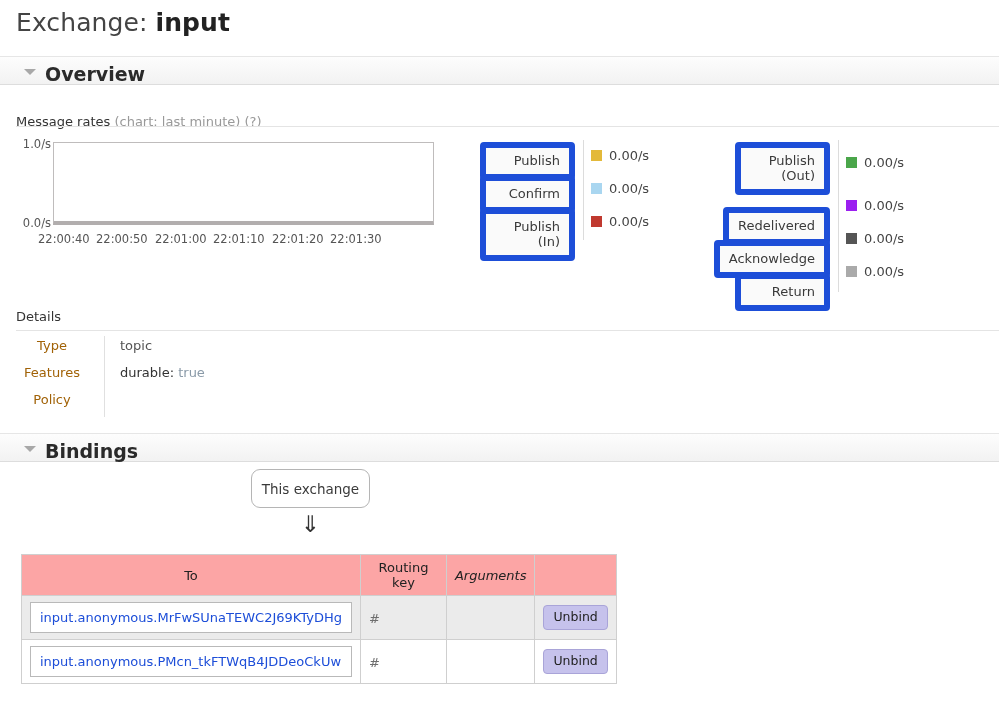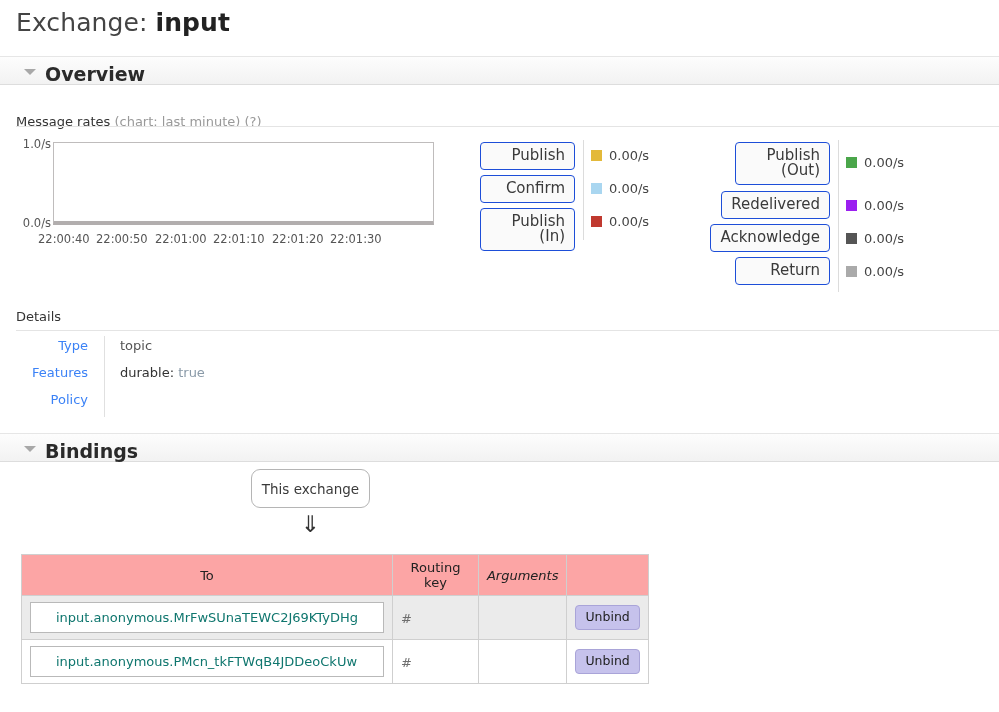--- a/index.html
+++ b/index.html
@@ -76,43 +76,43 @@
   }
 
   
   .legend-col { position: absolute; }
   .legend-row { position: relative; height: 33px; }
   .legend-row.tall { height: 40px; }
   .legend-btn {
     position: absolute; right: 0; top: 0;
     min-width: 95px; padding: 5px 9px 6px 9px;
     background: #fafafa;
-    border: 1px solid #1d4ed8;
+    border: 6px solid #1d4ed8;
     border-radius: 4px;
-    font-size: 15px; color: #3a3a3a;
+    font-size: 13px; color: #3a3a3a;
     text-align: right; line-height: 15px;
     font-family: "DejaVu Sans", "Liberation Sans", sans-serif;
     cursor: pointer;
   }
   .legend-sep {
     position: absolute; top: 0; width: 1px; background: #dcdcdc;
   }
   .legend-vals { position: absolute; }
   .legend-val-row { position: relative; font-size: 13px; color: #444444; white-space: nowrap; }
   .swatch {
     display: inline-block; width: 11px; height: 11px;
     vertical-align: -1px; margin-right: 7px;
   }
 
   
   .details-grid { position: absolute; left: 16px; top: 336px; width: 500px; }
   .detail-row { position: relative; height: 27px; }
   .detail-key {
     position: absolute; left: 0; width: 72px; top: 2px;
-    text-align: right; font-size: 13px; color: #3b82f6;
+    text-align: center; font-size: 13px; color: #a16207;
   }
   .detail-divider {
     position: absolute; left: 88px; top: 0px; width: 1px; height: 27px;
     background: #e0e0e0;
   }
   .detail-val {
     position: absolute; left: 104px; top: 2px;
     font-size: 13px; color: #555555; white-space: nowrap;
   }
   .detail-val .feat-key { color: #333333; }
@@ -153,22 +153,22 @@
   .bind-table tr.row-alt td { background: #ebebeb; }
   .bind-table tr.row-plain td { background: #ffffff; }
   .col-to { width: 334px; }
   .col-rk { width: 86px; margin-left: 13px; }
   .col-args { width: 78px; font-style: italic; }
   .col-act { width: 67px; }
   .queue-chip {
     display: block;
     background: #ffffff;
     border: 1px solid #b9b9b9;
-    padding: 7px 25px;
-    font-size: 13px; color: #0f766e;
+    padding: 7px 9px;
+    font-size: 13px; color: #1d4ed8;
     white-space: nowrap;
   }
   .rk-val { color: #6e6e6e; font-size: 13px; display: block; padding-top: 1px; }
   .cell-top { vertical-align: top; }
   .unbind-btn {
     display: inline-block;
     background: #c6c2ec;
     border: 1px solid #a9a4d8;
     border-radius: 4px;
     padding: 4px 9px 5px 9px;
@@ -235,21 +235,21 @@
     </div>
     <div class="legend-val-row" style="height:33px;">
       <span class="swatch" id="sw-l2" style="background: rgb(192, 57, 47);"></span><span>0.00/s</span>
     </div>
   </div>
 
   <div class="legend-col" style="left:735px; top:142px; width:95px;">
     <div class="legend-row tall">
       <button class="legend-btn">Publish (Out)</button>
     </div>
-    <div class="legend-row" style="margin-top:9px;">
+    <div class="legend-row" style="margin-top:25px;">
       <button class="legend-btn">Redelivered</button>
     </div>
     <div class="legend-row">
       <button class="legend-btn">Acknowledge</button>
     </div>
     <div class="legend-row">
       <button class="legend-btn">Return</button>
     </div>
   </div>
   <div class="legend-sep" style="left:838px; top:140px; height:152px;"></div>

